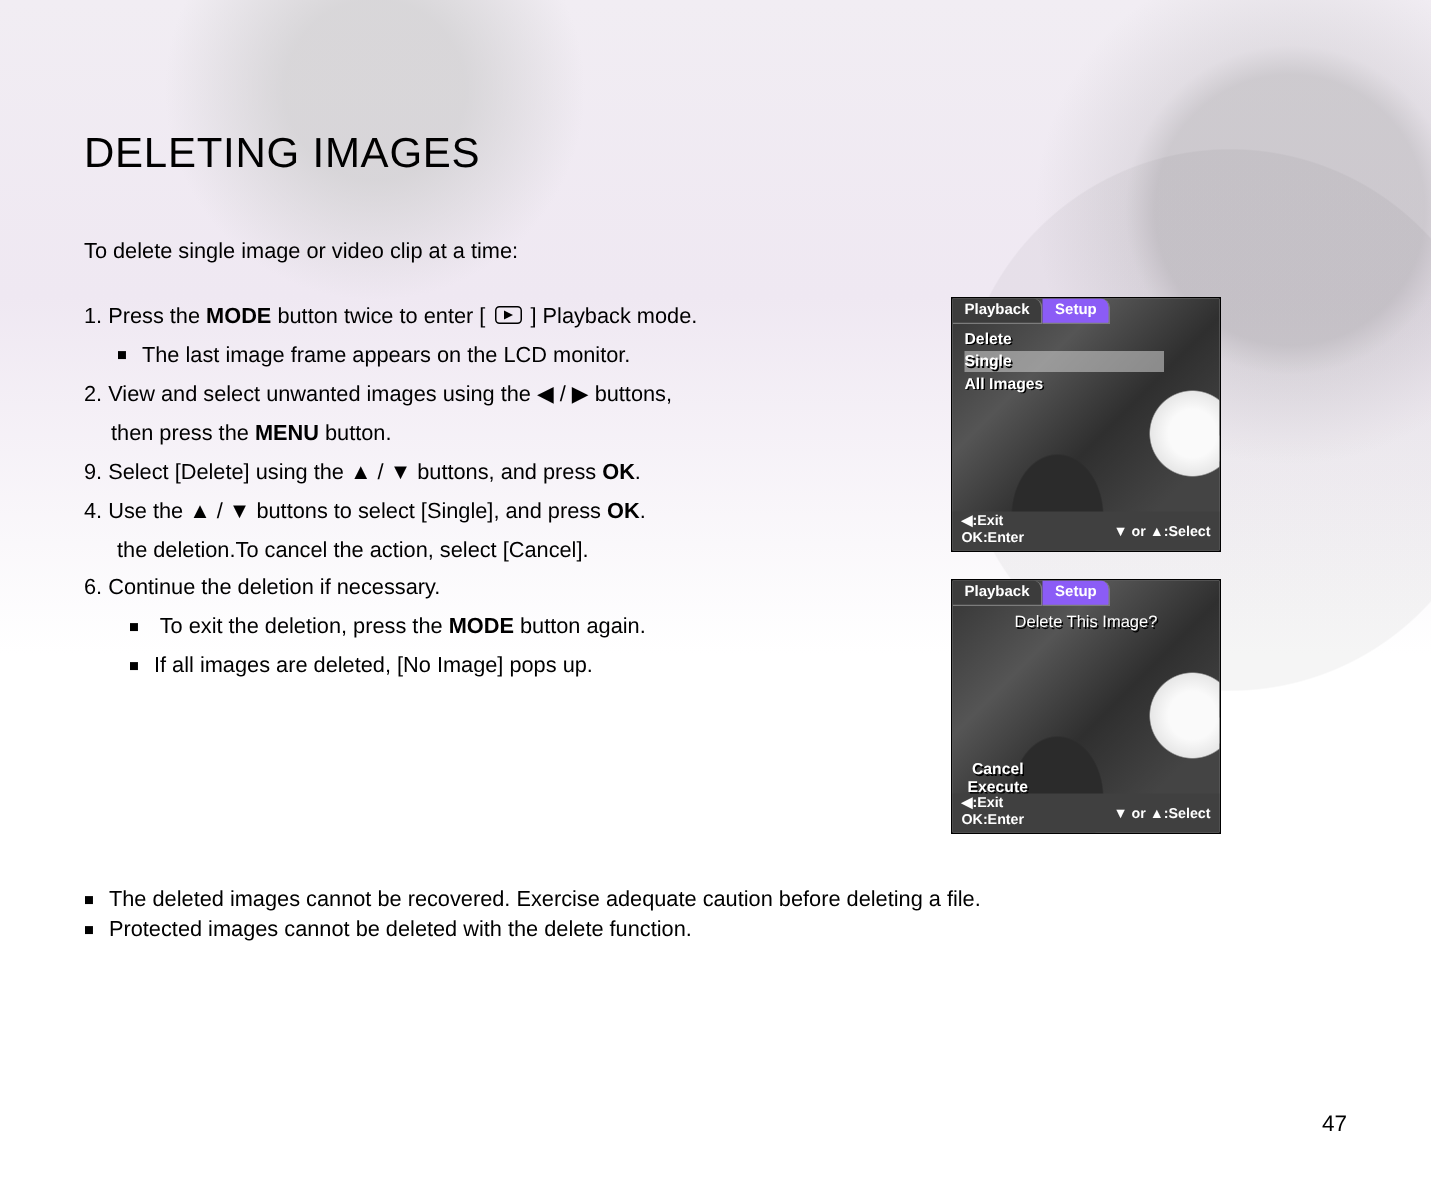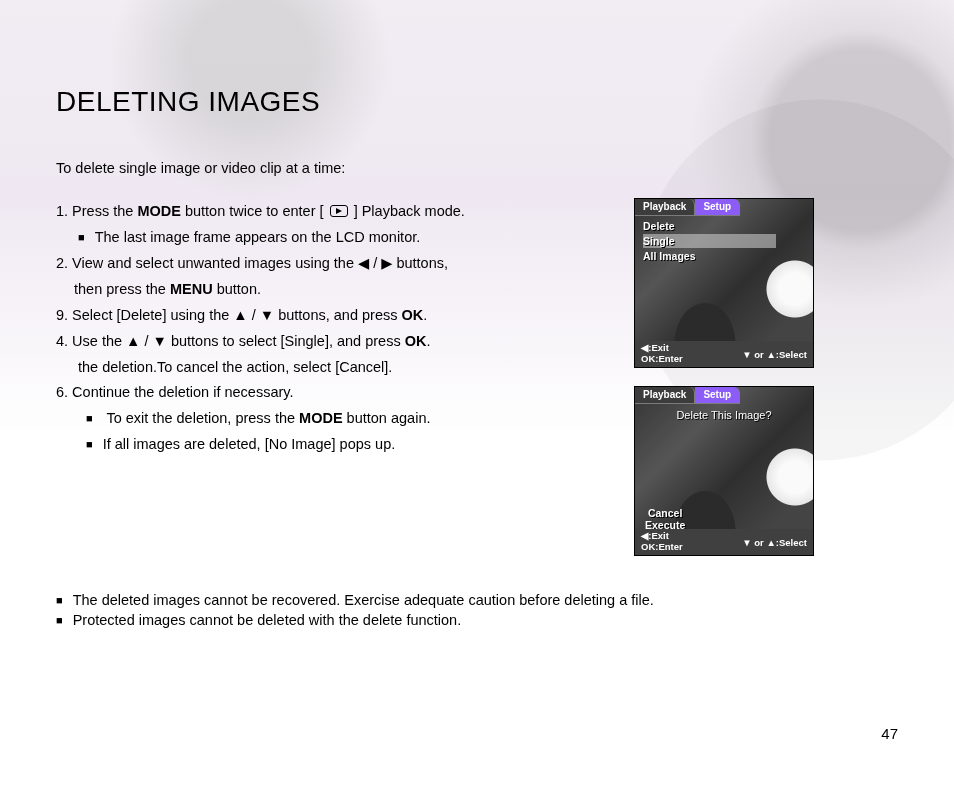--- a/index.html
+++ b/index.html
@@ -96,21 +96,21 @@
     color: #fff; font-size: 9.5px; font-weight: 700; display: flex; align-items: center;
     justify-content: space-between; padding: 0 6px;
   }
   .lcd .footer .lines { line-height: 1.15; }
 
   .notes { margin-top: 36px; font-size: 14.5px; }
   .notes .head { font-weight: 700; margin-bottom: 6px; }
   .notes .ni { padding-left: 22px; margin-bottom: 4px; }
   .notes .ni::before { content: "■"; font-size: 11px; margin-right: 10px; margin-left: -22px; position: relative; top: -1px; }
 
-  .pagenum { position: absolute; right: 56px; bottom: 50px; font-size: 15px; }
+  .pagenum { position: absolute; right: 56px; bottom: 34px; font-size: 15px; }
 </style>
 </head>
 <body>
 
 <div class="page">
 
   <h1 class="title">DELETING IMAGES</h1>
   <p class="intro">To delete single image or video clip at a time:</p>
 
   <div class="columns">

